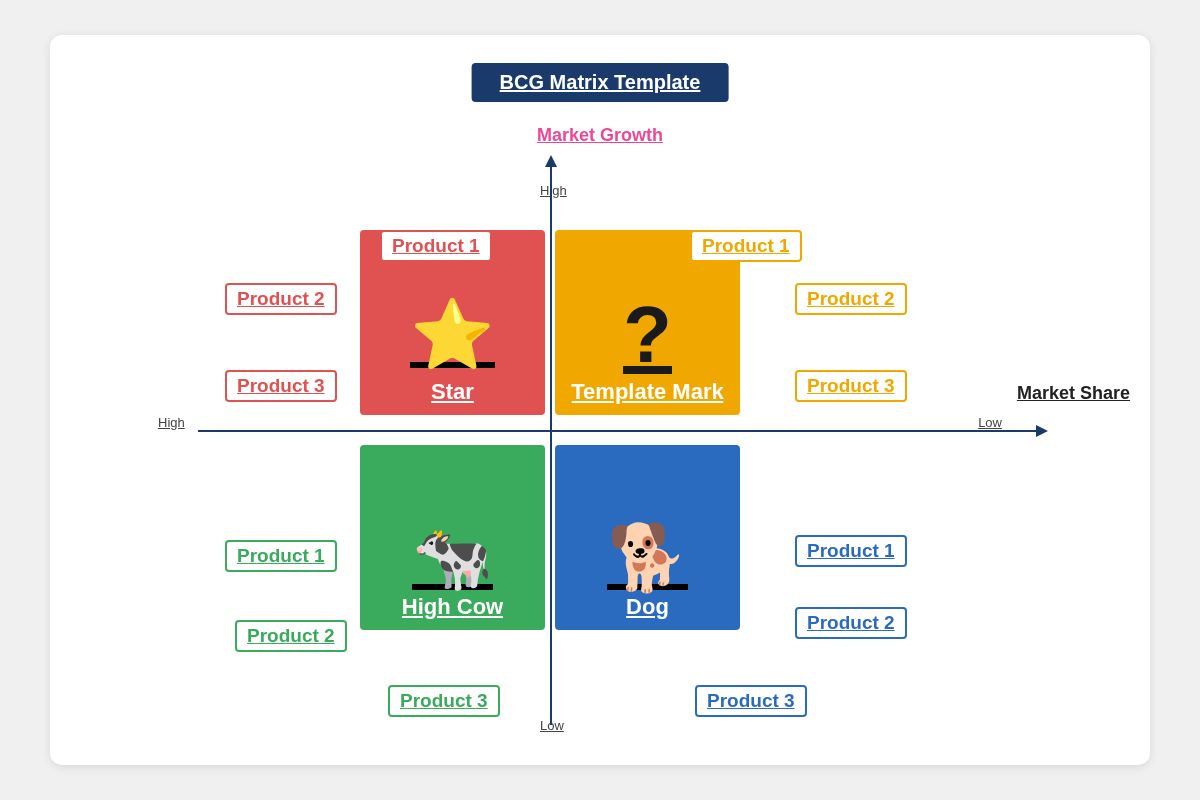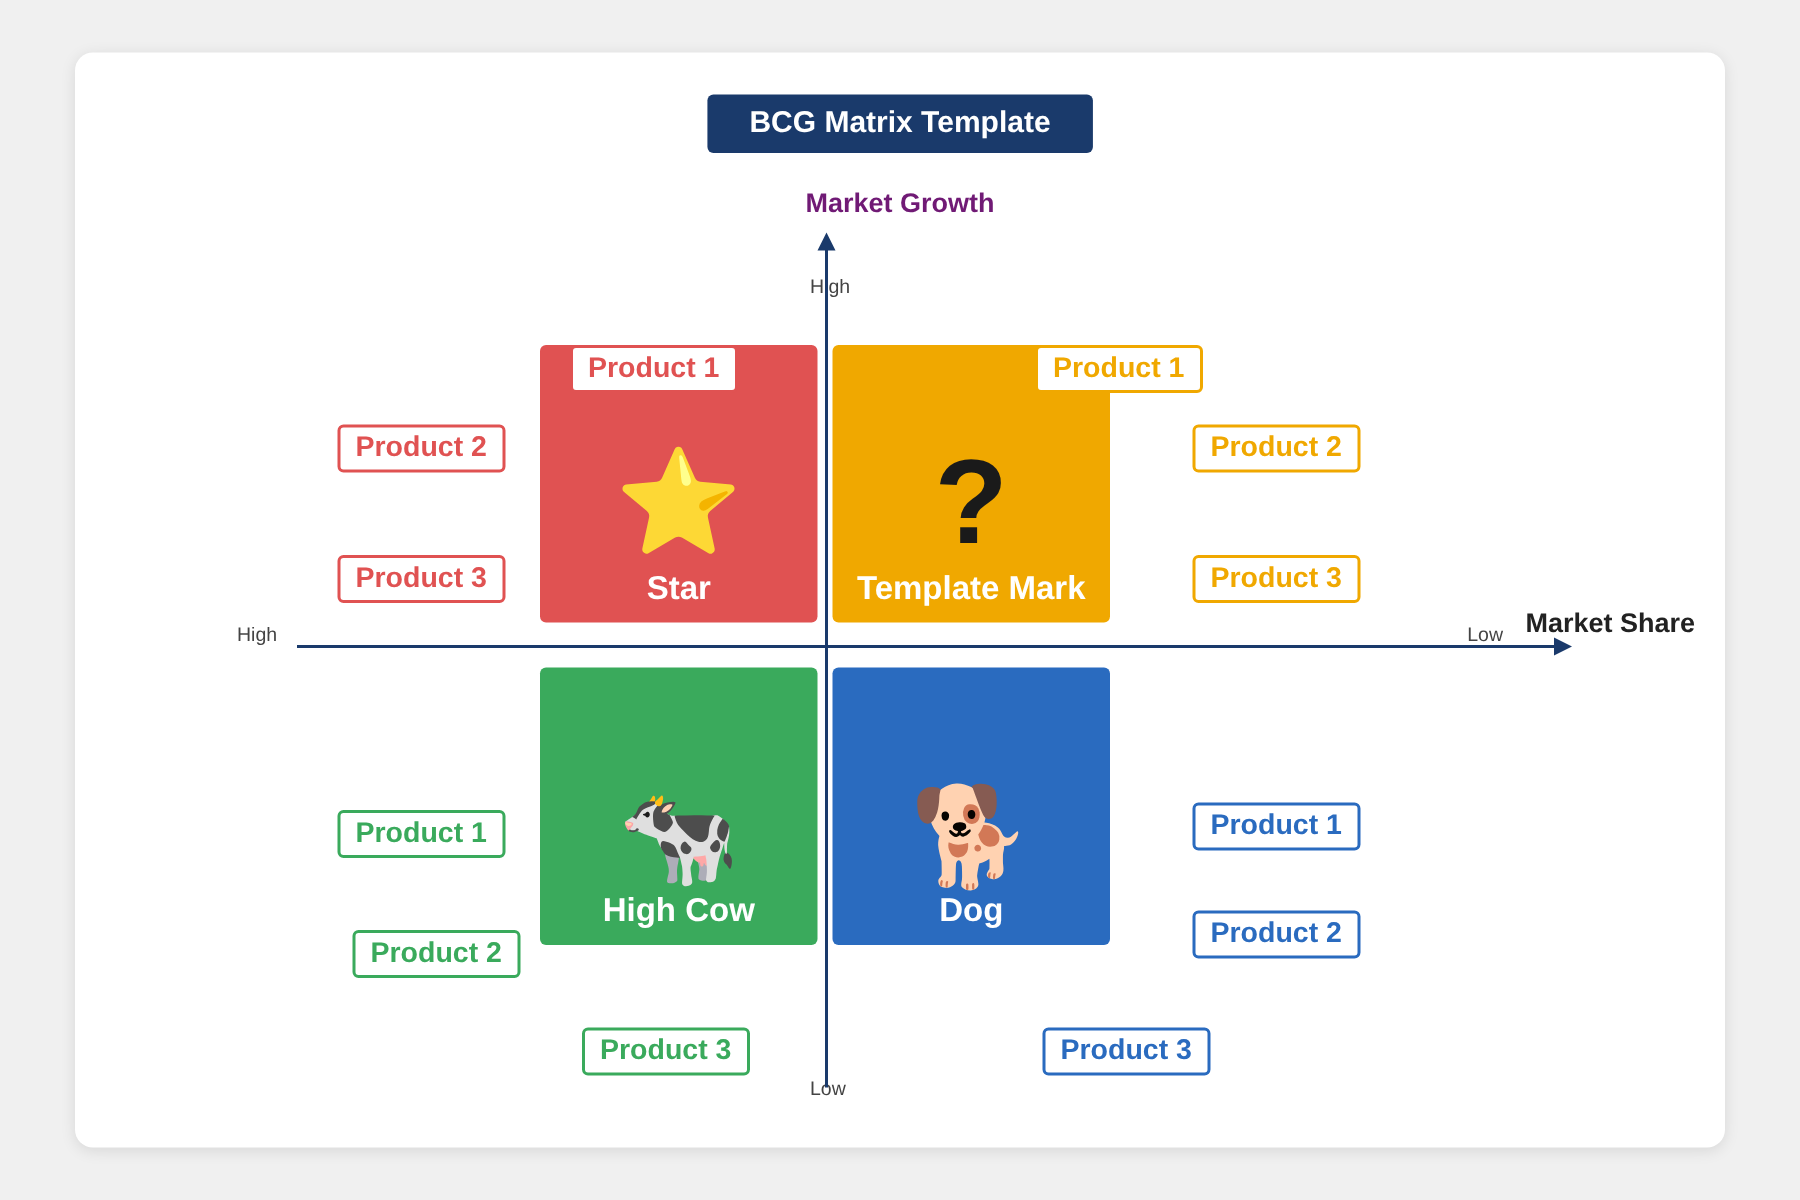--- a/index.html
+++ b/index.html
@@ -1,15 +1,15 @@
 <!DOCTYPE html>
 <html><head>
   <meta charset="utf-8">
   <style>
-    * { box-sizing: border-box; margin: 0; padding: 0; }
+    * { box-sizing: border-box; margin: 0; padding: 0; text-decoration: underline; }
     body {
       background: #f0f0f0;
       display: flex;
       justify-content: center;
       align-items: center;
       width: 1200px;
       height: 800px;
       font-family: Arial, sans-serif;
       overflow: hidden;
     }
@@ -37,21 +37,21 @@
       white-space: nowrap;
     }
 
     .axis-label-market-growth {
       position: absolute;
       top: 90px;
       left: 50%;
       transform: translateX(-50%);
       font-size: 18px;
       font-weight: bold;
-      color: #701a75;
+      color: #ec4899;
     }
 
     .axis-label-high-vertical {
       position: absolute;
       top: 148px;
       left: 490px;
       font-size: 13px;
       color: #444;
     }
 
@@ -74,21 +74,21 @@
     .axis-label-low-horizontal {
       position: absolute;
       top: 380px;
       right: 148px;
       font-size: 13px;
       color: #444;
     }
 
     .axis-label-market-share {
       position: absolute;
-      top: 370px;
+      top: 348px;
       right: 20px;
       font-size: 18px;
       font-weight: bold;
       color: #222;
     }
 
     
     .axis-vertical {
       position: absolute;
       left: 500px;

